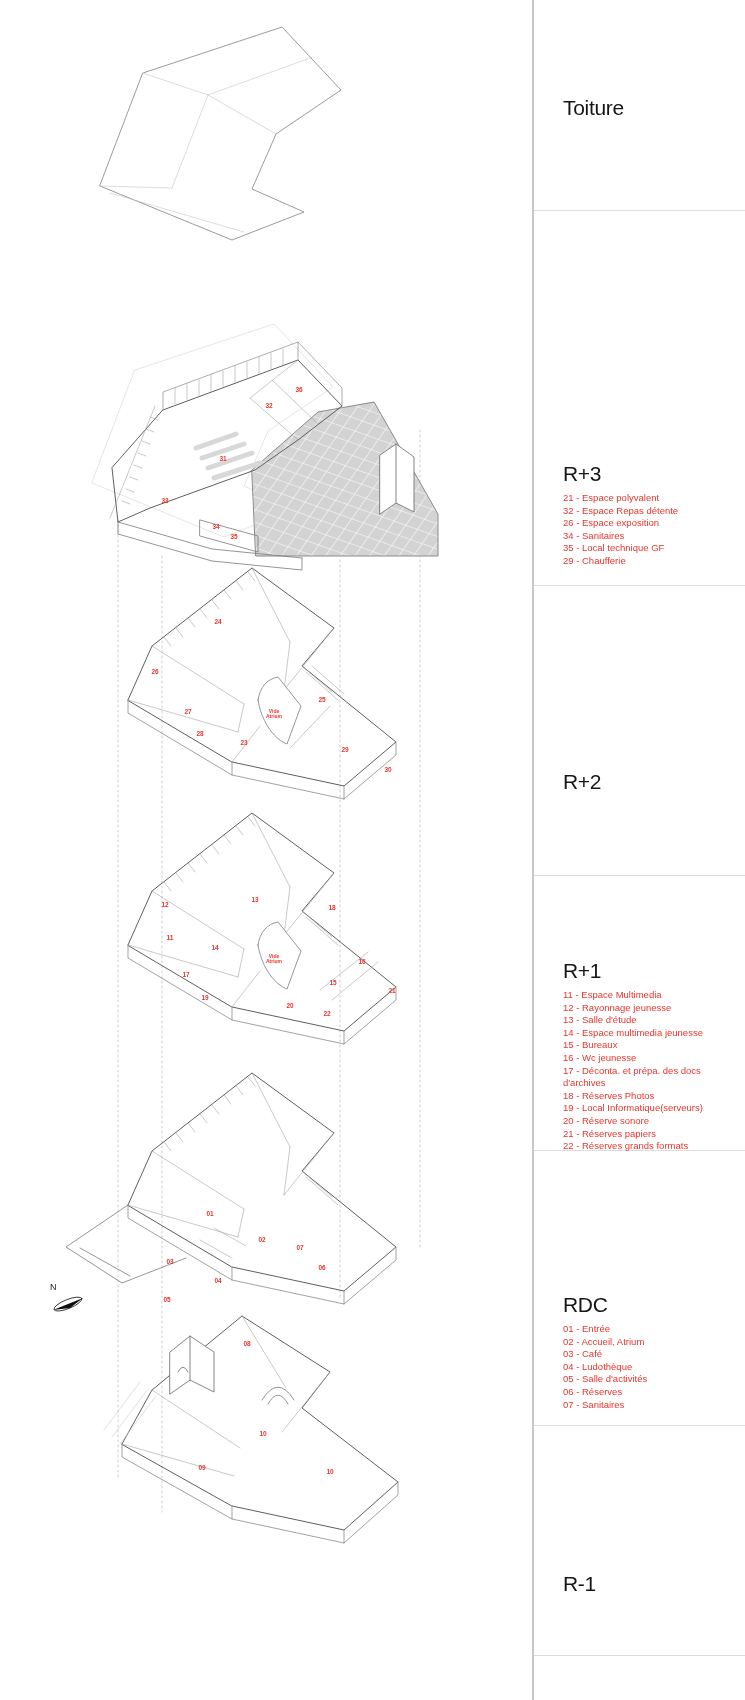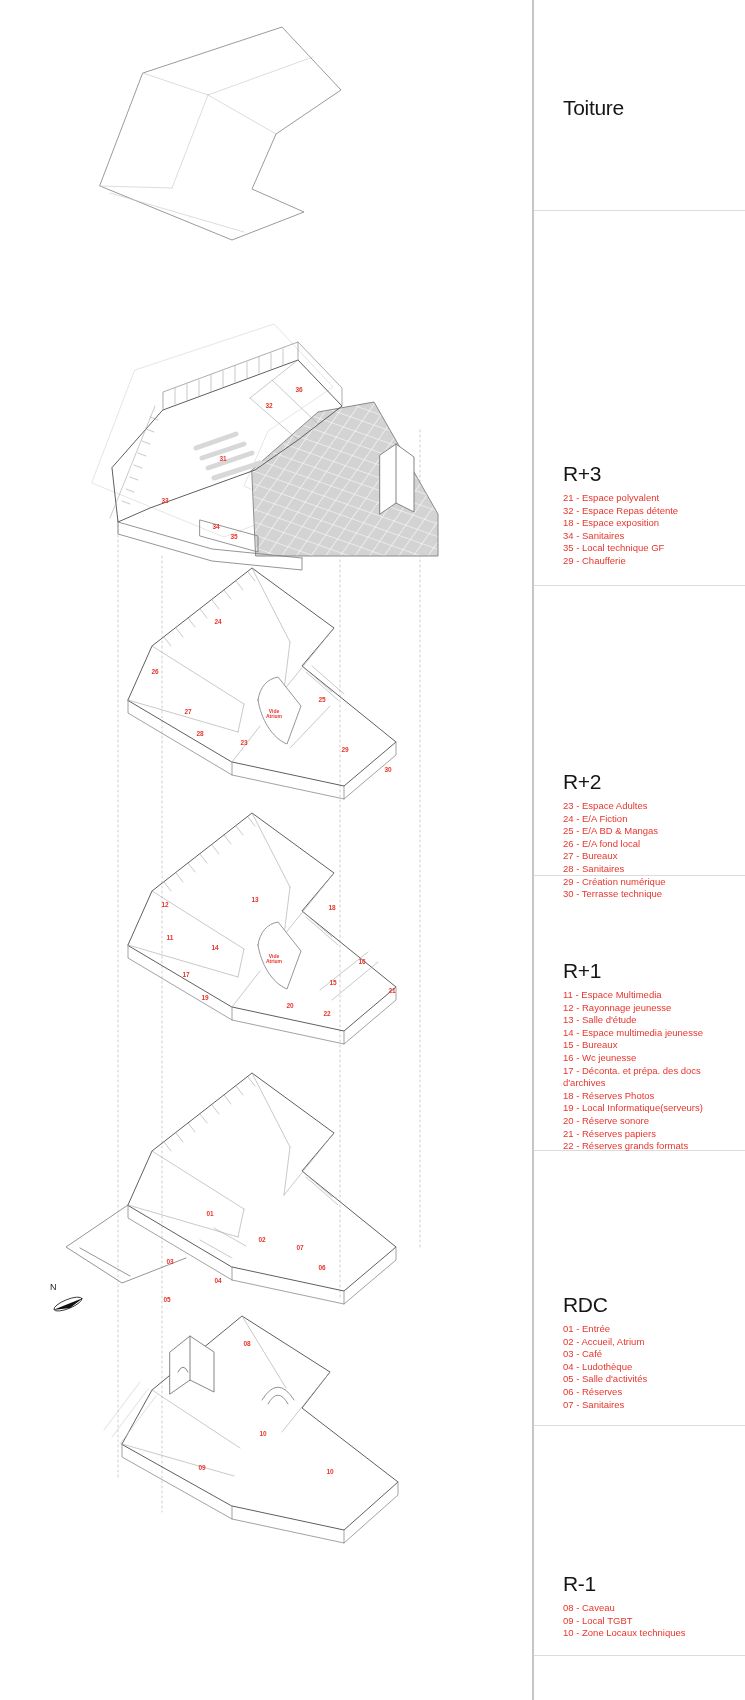--- a/index.html
+++ b/index.html
@@ -169,38 +169,28 @@
 
   <div class="section" style="top:96px">
     <div class="floor-label">Toiture</div>
     <ul class="legend"></ul>
   </div>
   <div class="section" style="top:462px">
     <div class="floor-label">R+3</div>
     <ul class="legend">
         <li>21 - Espace polyvalent</li>
         <li>32 - Espace Repas détente</li>
-        <li>18 - Espace exposition</li>
+        <li>26 - Espace exposition</li>
         <li>34 - Sanitaires</li>
         <li>35 - Local technique GF</li>
         <li>29 - Chaufferie</li>
       </ul>
   </div>
   <div class="section" style="top:770px">
     <div class="floor-label">R+2</div>
-    <ul class="legend">
-        <li>23 - Espace Adultes</li>
-        <li>24 - E/A Fiction</li>
-        <li>25 - E/A BD &amp; Mangas</li>
-        <li>26 - E/A fond local</li>
-        <li>27 - Bureaux</li>
-        <li>28 - Sanitaires</li>
-        <li>29 - Création numérique</li>
-        <li>30 - Terrasse technique</li>
-      </ul>
   </div>
   <div class="section" style="top:959px">
     <div class="floor-label">R+1</div>
     <ul class="legend">
         <li>11 - Espace Multimedia</li>
         <li>12 - Rayonnage jeunesse</li>
         <li>13 - Salle d'étude</li>
         <li>14 - Espace multimedia jeunesse</li>
         <li>15 - Bureaux</li>
         <li>16 - Wc jeunesse</li>
@@ -219,19 +209,14 @@
         <li>02 - Accueil, Atrium</li>
         <li>03 - Café</li>
         <li>04 - Ludothèque</li>
         <li>05 - Salle d'activités</li>
         <li>06 - Réserves</li>
         <li>07 - Sanitaires</li>
       </ul>
   </div>
   <div class="section" style="top:1572px">
     <div class="floor-label">R-1</div>
-    <ul class="legend">
-        <li>08 - Caveau</li>
-        <li>09 - Local TGBT</li>
-        <li>10 - Zone Locaux techniques</li>
-      </ul>
   </div>
 </div>
 
 </body></html>

